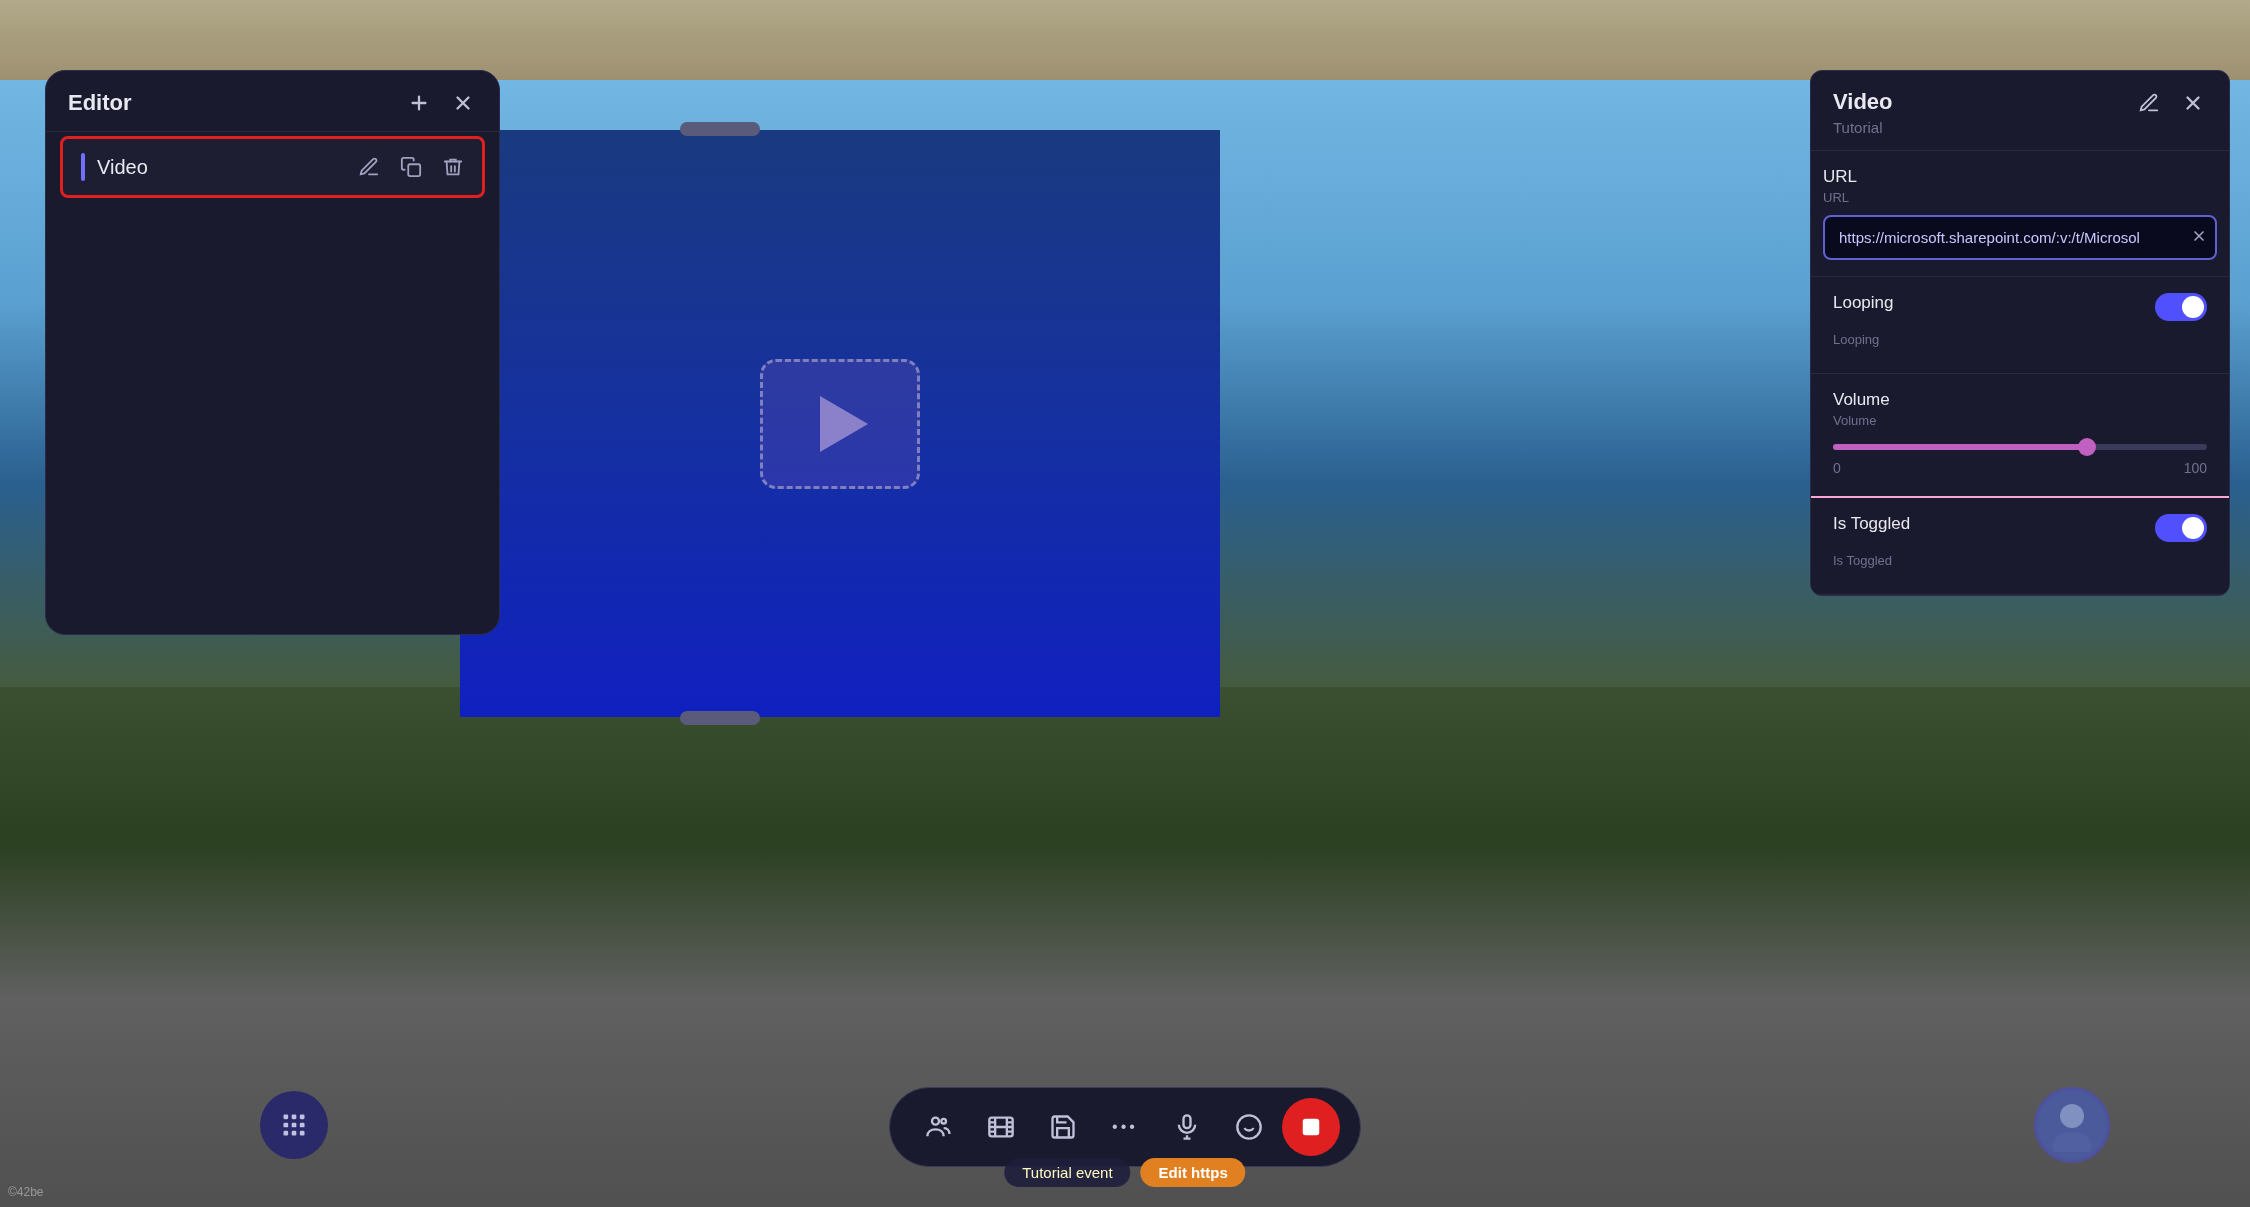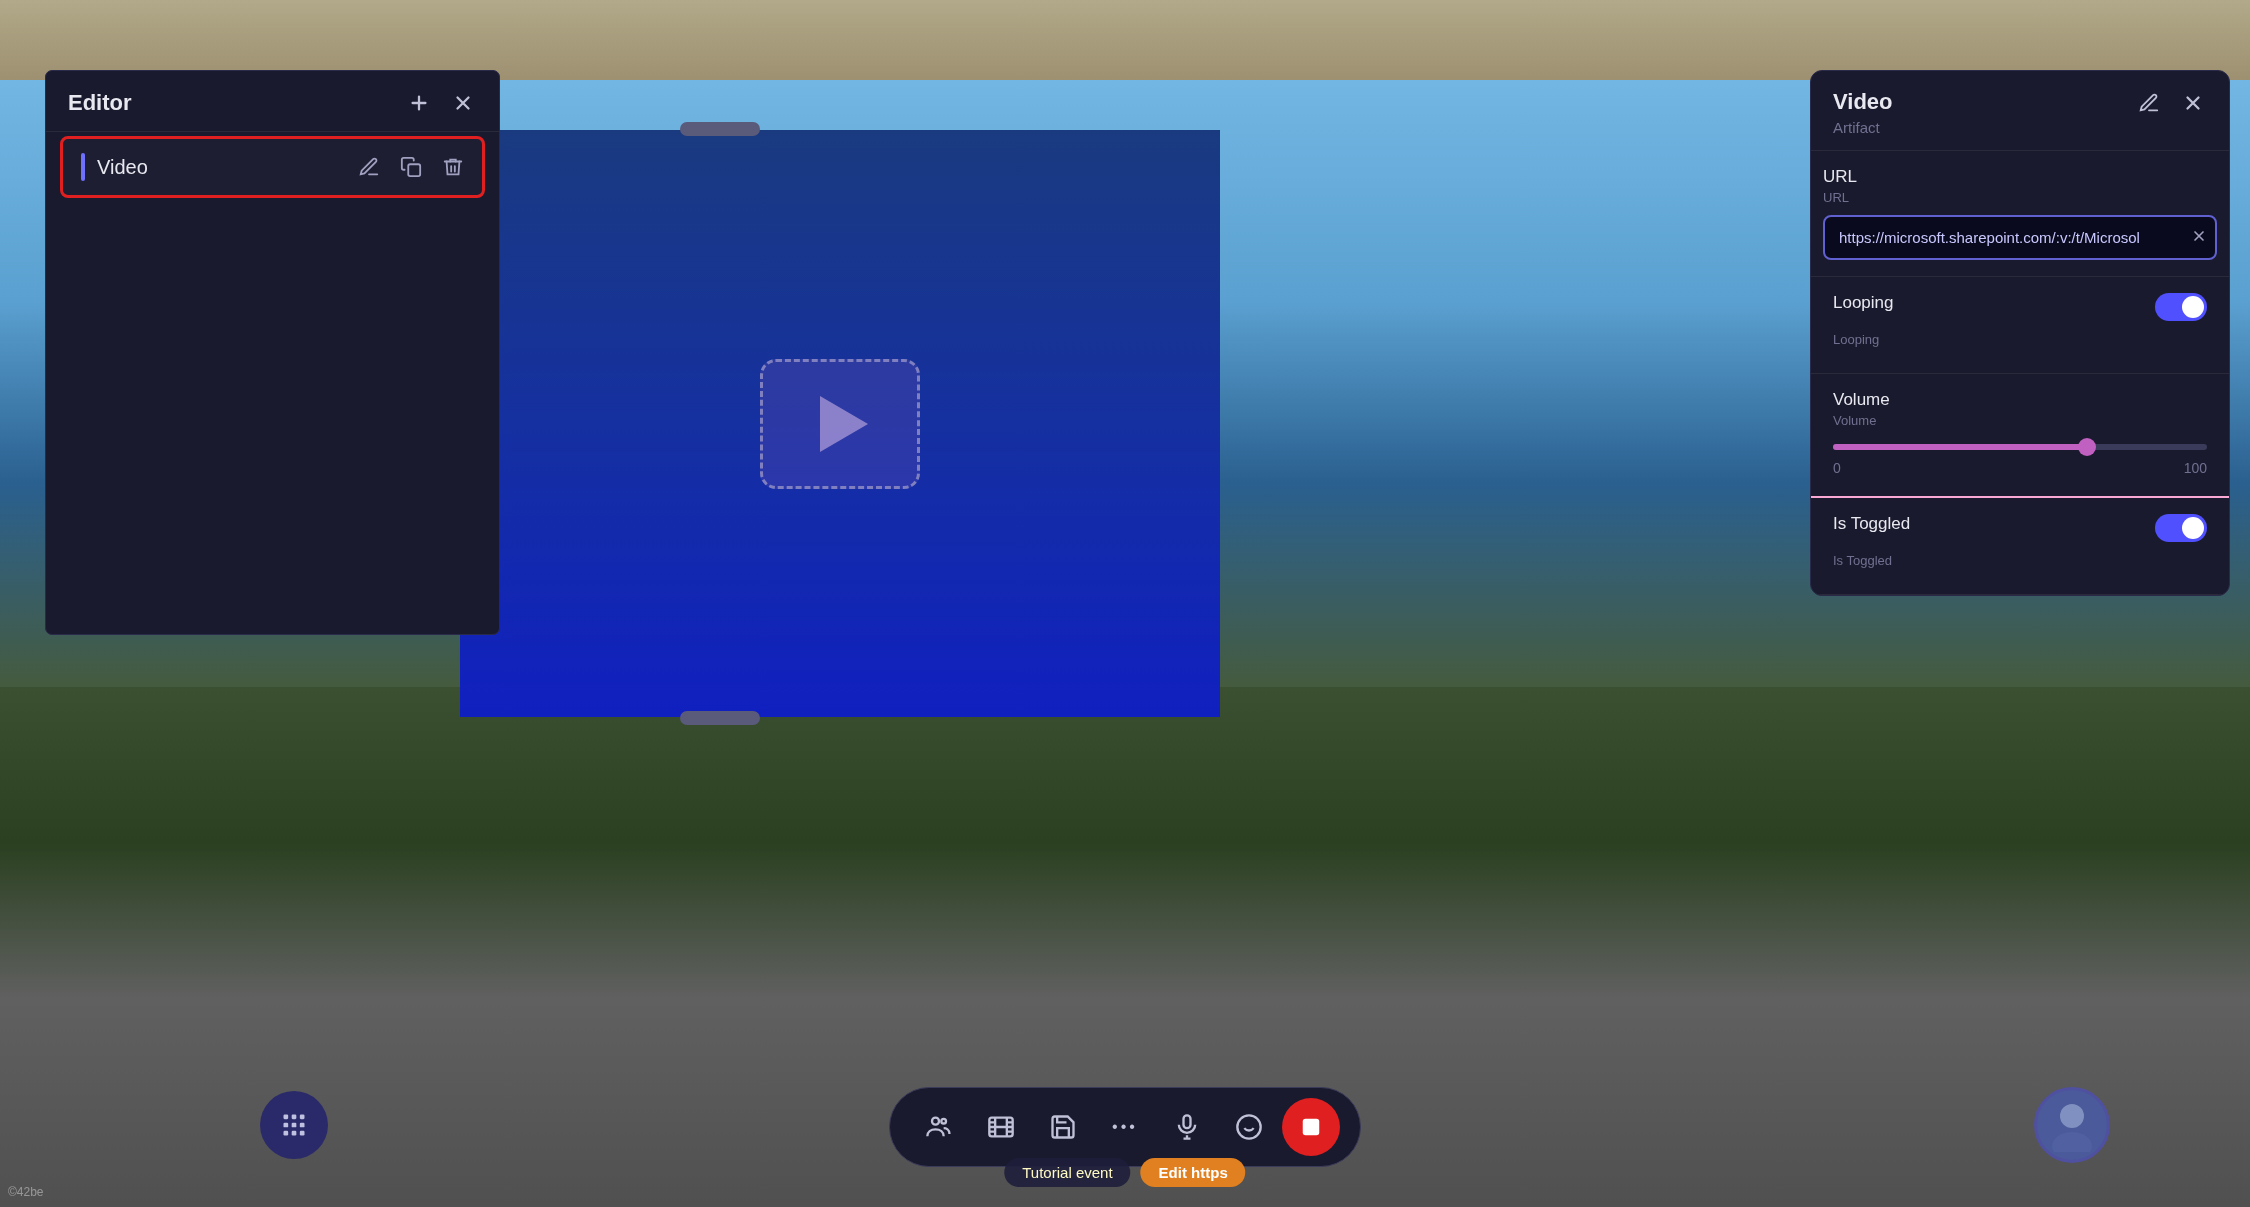--- a/index.html
+++ b/index.html
@@ -29,21 +29,21 @@
     }
 
     
     .editor-panel {
       position: absolute;
       top: 70px;
       left: 45px;
       width: 455px;
       height: 565px;
       background: #1a1a2e;
-      border-radius: 7px;
+      border-radius: 20px;
       border: 1px solid #2a2a4a;
       padding: 0;
       overflow: hidden;
     }
 
     .editor-header {
       display: flex;
       align-items: center;
       justify-content: space-between;
       padding: 18px 22px 14px 22px;
@@ -549,21 +549,21 @@
         </svg>
       </button>
     </div>
   </div>
 </div>
 
 <div class="artifact-panel">
   <div class="artifact-header">
     <div class="artifact-title-group">
       <span class="artifact-title">Video</span>
-      <span class="artifact-subtitle">Artifact</span>
+      <span class="artifact-subtitle">Tutorial</span>
     </div>
     <div class="artifact-header-actions">
       <button class="icon-btn" title="Edit">
         <svg width="22" height="22" viewBox="0 0 24 24" fill="none" stroke="currentColor" stroke-width="2" stroke-linecap="round">
           <path d="M12 20h9M16.5 3.5a2.121 2.121 0 013 3L7 19l-4 1 1-4L16.5 3.5z"></path>
         </svg>
       </button>
       <button class="icon-btn" title="Close">
         <svg width="22" height="22" viewBox="0 0 24 24" fill="none" stroke="currentColor" stroke-width="2.5" stroke-linecap="round">
           <path d="M6 6l12 12M18 6L6 18"></path>

